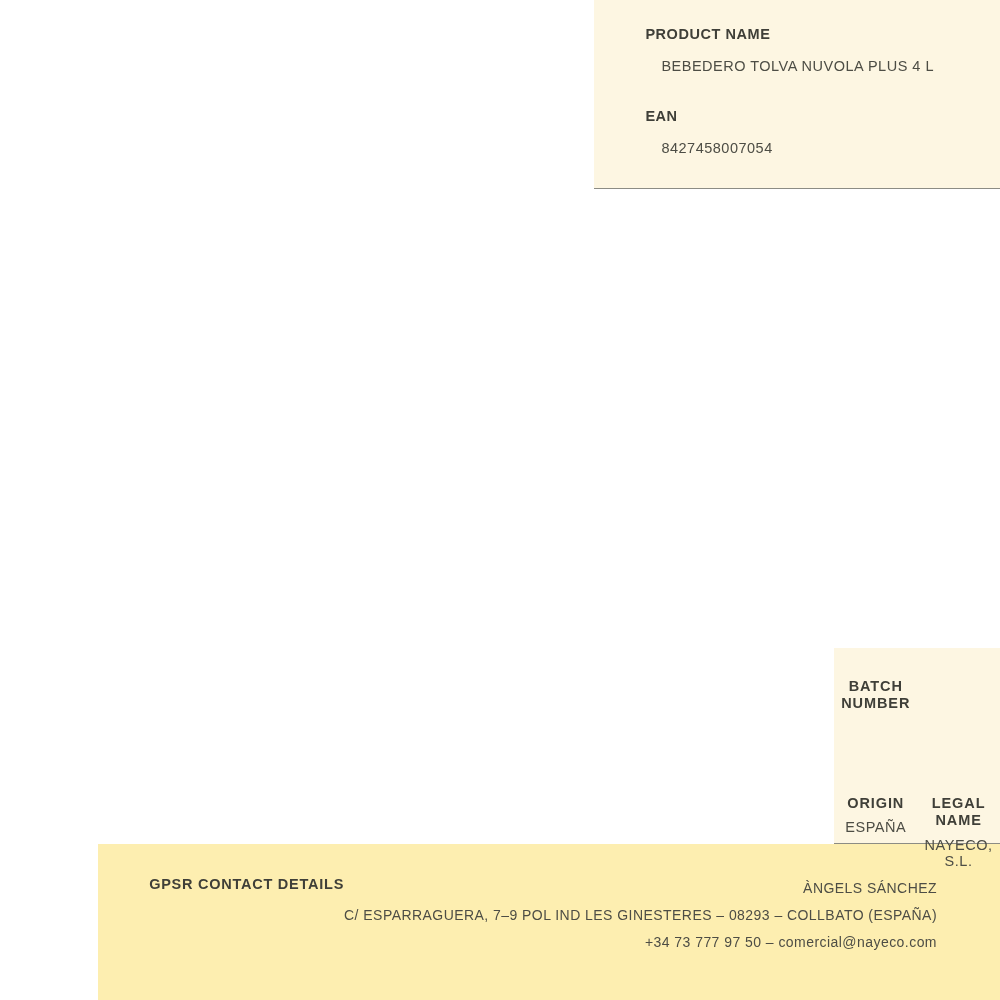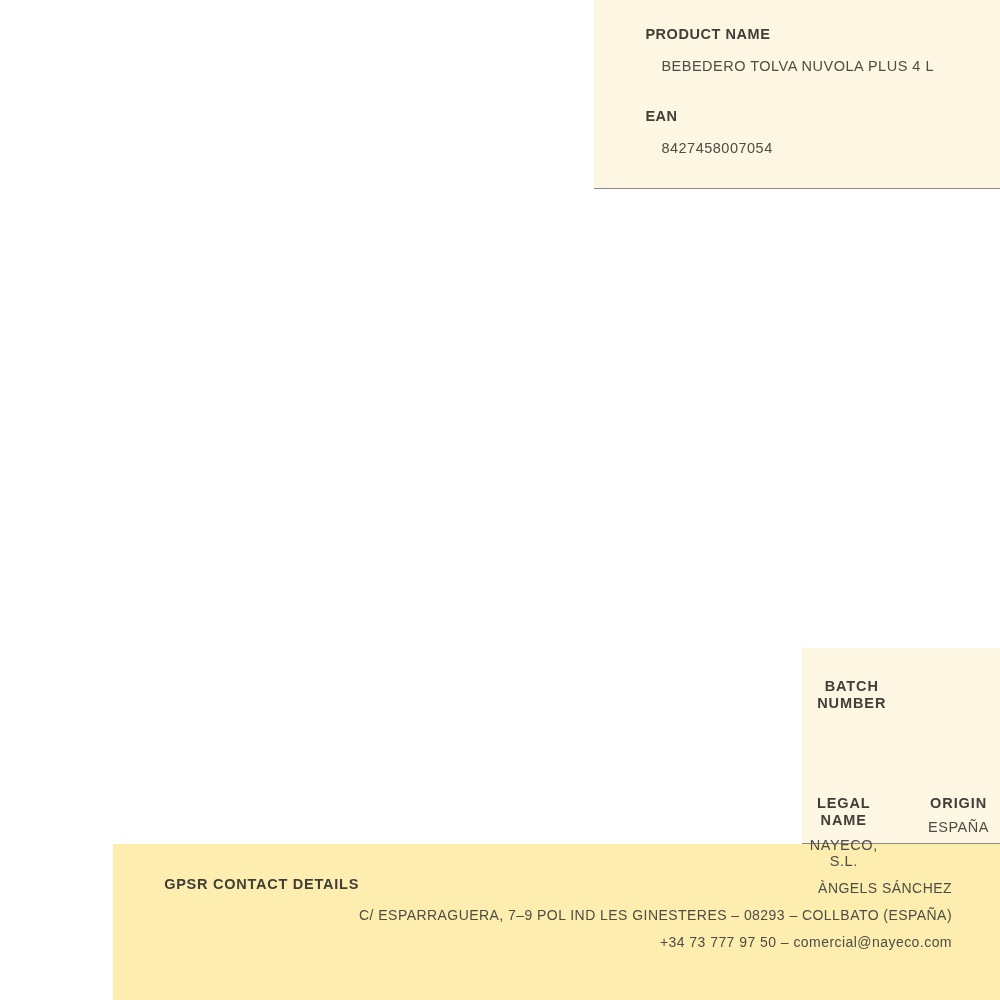--- a/index.html
+++ b/index.html
@@ -61,21 +61,20 @@
     background: #fdf6e2;
     height: 196px;
     box-sizing: border-box;
     border-bottom: 1px solid #8c8c84;
     padding-top: 30px;
     position: relative;
   }
   .two-col {
     display: flex;
     width: 100%;
-    gap: 32px;
   }
   .col {
     width: 50%;
     text-align: center;
     box-sizing: border-box;
   }
   .col .c-label {
     font-size: 14.5px;
     font-weight: bold;
     letter-spacing: 0.9px;
@@ -93,21 +92,21 @@
   }
   .row-spacer {
     height: 58px;
   }
 
   
   .gpsr-block {
     background: #fdeeb0;
     height: 156px;
     box-sizing: border-box;
-    padding: 31px 48px 0 51px;
+    padding: 31px 63px 0 51px;
     display: flex;
     justify-content: space-between;
     align-items: flex-start;
   }
   .gpsr-title {
     font-size: 14.5px;
     font-weight: bold;
     letter-spacing: 0.75px;
     color: #3f3f38;
     text-transform: uppercase;
@@ -148,26 +147,26 @@
       <div class="col">
         <p class="c-label">BATCH NUMBER</p>
         <p class="c-value"></p>
       </div>
     </div>
 
     <div class="row-spacer"></div>
 
     <div class="two-col">
       <div class="col">
+        <p class="c-label">ORIGIN</p>
+        <p class="c-value">ESPAÑA</p>
+      </div>
+      <div class="col">
         <p class="c-label">LEGAL NAME</p>
         <p class="c-value">NAYECO, S.L.</p>
-      </div>
-      <div class="col">
-        <p class="c-label">ORIGIN</p>
-        <p class="c-value">ESPAÑA</p>
       </div>
     </div>
   </div>
 
   <div class="gpsr-block">
     <div class="gpsr-title">GPSR CONTACT DETAILS</div>
     <div class="gpsr-lines">
       <div>ÀNGELS SÁNCHEZ</div>
       <div>C/ ESPARRAGUERA, 7–9 POL IND LES GINESTERES – 08293 – COLLBATO (ESPAÑA)</div>
       <div>+34 73 777 97 50 – comercial@nayeco.com</div>

